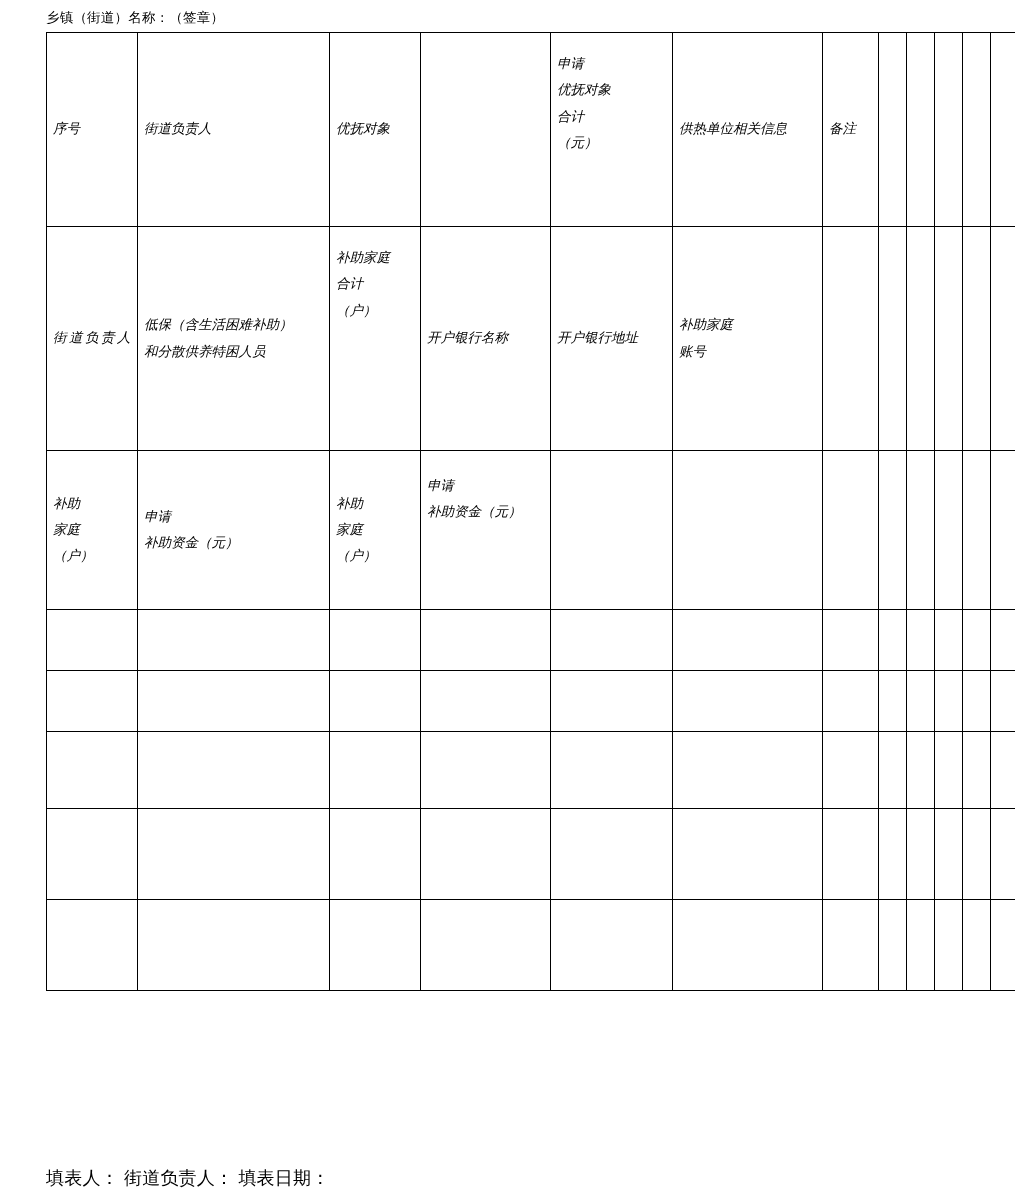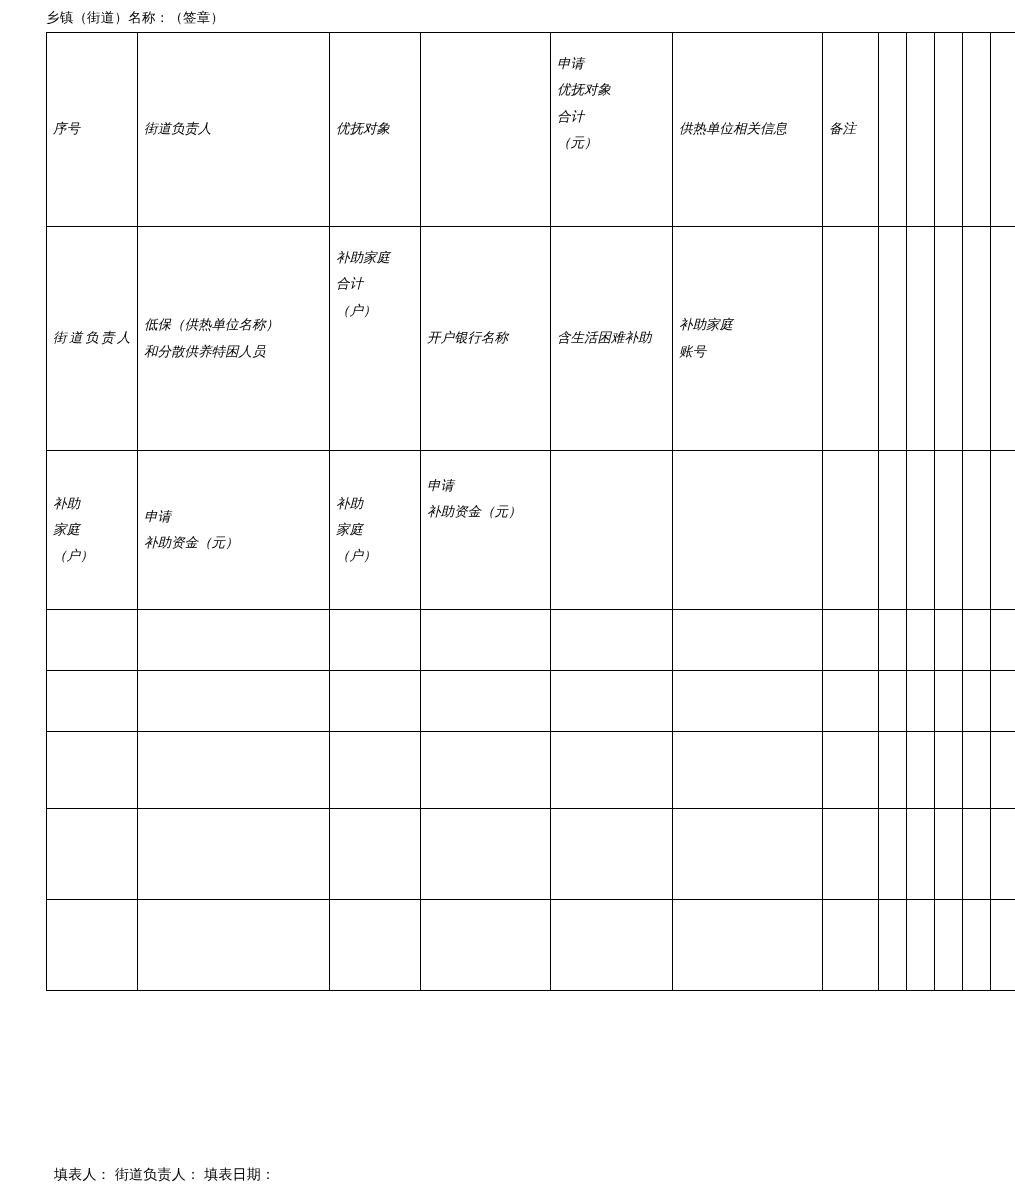--- a/index.html
+++ b/index.html
@@ -27,23 +27,23 @@
   .header-line {
     position: absolute;
     left: 14px;
     top: 9px;
     font-size: 13.5px;
     letter-spacing: 0.2px;
     white-space: nowrap;
   }
   .footer-line {
     position: absolute;
-    left: 22px;
+    left: 14px;
     top: 1166px;
-    font-size: 14px;
+    font-size: 18px;
     letter-spacing: 0.2px;
     white-space: nowrap;
   }
   table.grid {
     position: absolute;
     left: 14px;
     top: 32px;
     width: 986px;
     border-collapse: collapse;
     table-layout: fixed;
@@ -122,33 +122,33 @@
       <td class="blank"></td>
       <td class="blank"></td>
       <td class="blank"></td>
     </tr>
 
     <tr>
       <td class="top-cell" style="height:215px">
         <span class="cellline spaced">街道负责人</span>
       </td>
       <td class="top-cell">
-        <span class="cellline">低保（供热单位名称）</span>
+        <span class="cellline">低保（含生活困难补助）</span>
         <span class="cellline">和分散供养特困人员</span>
       </td>
       <td class="top-cell" style="vertical-align:top; padding-top:18px">
         <span class="cellline">补助家庭</span>
         <span class="cellline">合计</span>
         <span class="cellline">（户）</span>
       </td>
       <td class="top-cell">
         <span class="cellline">开户银行名称</span>
       </td>
       <td class="top-cell">
-        <span class="cellline">含生活困难补助</span>
+        <span class="cellline">开户银行地址</span>
       </td>
       <td class="top-cell">
         <span class="cellline">补助家庭</span>
         <span class="cellline">账号</span>
       </td>
       <td class="blank"></td>
       <td class="blank"></td>
       <td class="blank"></td>
       <td class="blank"></td>
       <td class="blank"></td>

